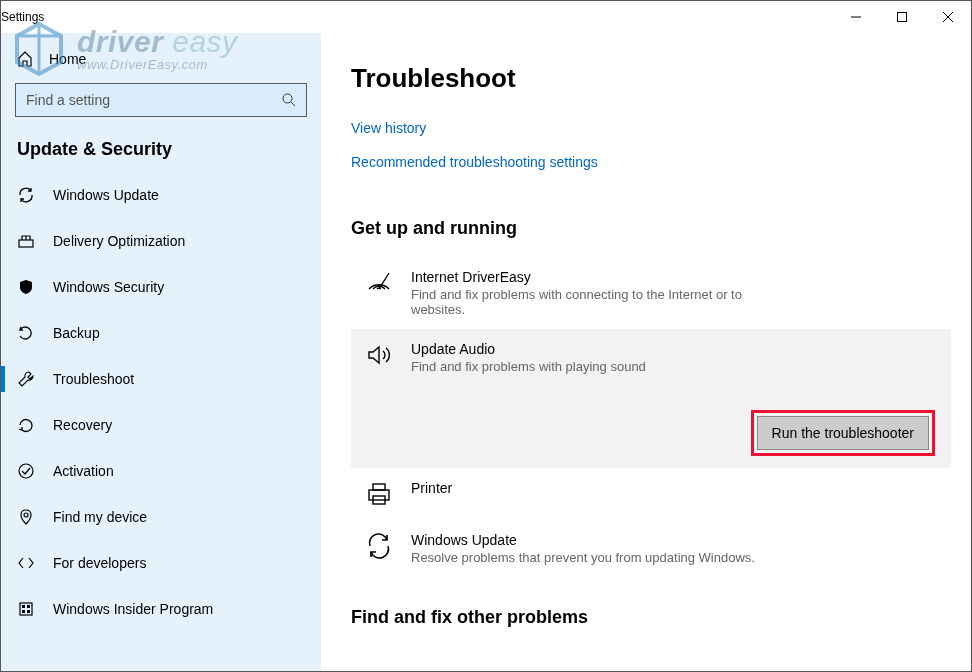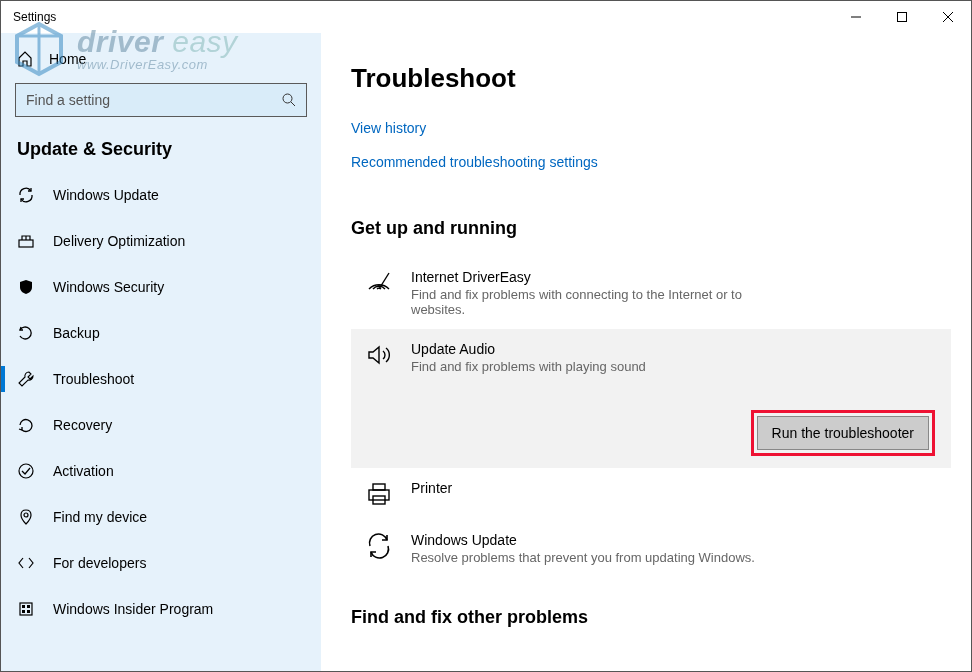--- a/index.html
+++ b/index.html
@@ -1,17 +1,17 @@
 <!DOCTYPE html>
 <html><head>
 <meta charset="utf-8">
 <style>
   * { box-sizing: border-box; margin: 0; padding: 0; }
   body { font-family: "Segoe UI", Tahoma, sans-serif; font-size: 14px; color: #000; background: #fff; width: 972px; height: 672px; overflow: hidden; border: 1px solid #555; position: relative; }
-  .titlebar { height: 32px; display: flex; align-items: center; justify-content: space-between; padding-left: 12px; }
+  .titlebar { height: 32px; display: flex; align-items: center; justify-content: space-between; }
   .titlebar-title { font-size: 12px; color: #000; }
   .win-controls { display: flex; }
   .win-btn { width: 46px; height: 32px; display: flex; align-items: center; justify-content: center; cursor: pointer; }
   .win-btn svg { width: 10px; height: 10px; }
   .content { display: flex; height: calc(100% - 32px); }
   .sidebar { width: 320px; background: #e6f2fb; padding-top: 10px; display: flex; flex-direction: column; position: relative; }
   .home-row { display: flex; align-items: center; gap: 16px; padding: 8px 16px; margin-bottom: 8px; }
   .home-row .icon { width: 16px; height: 16px; }
   .home-label { font-size: 14px; }
   .search-wrap { margin: 0 14px 18px 14px; }

